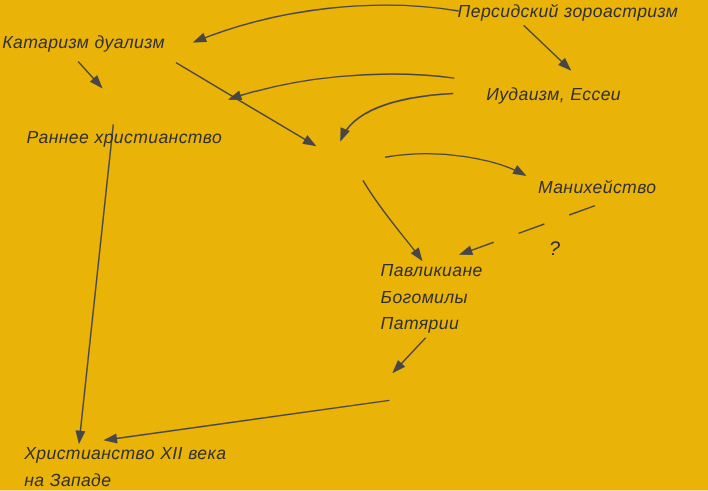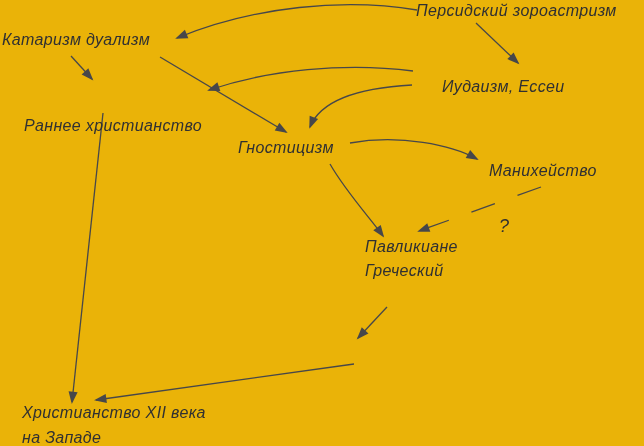--- a/index.html
+++ b/index.html
@@ -35,21 +35,20 @@
   .node {
     position: absolute;
     white-space: nowrap;
     font-size: 16px;
     line-height: 20px;
     letter-spacing: 0.35px;
     color: #303032;
   }
   .node.multiline {
     line-height: 24px;
-    margin-left: 19px;
   }
   .node.wide-lines {
     line-height: 25px;
   }
   .qmark {
     position: absolute;
     font-size: 18px;
     line-height: 18px;
     color: #303032;
   }
@@ -92,27 +91,27 @@
   </svg>
 
   <div class="node" style="left:416px; top:1px;">Персидский зороастризм</div>
 
   <div class="node" style="left:2px; top:30px;">Катаризм дуализм</div>
 
   <div class="node" style="left:24px; top:88px;margin-top:28px;">Раннее христианство</div>
 
   <div class="node" style="left:422px; top:77px;margin-left:20px;">Иудаизм, Ессеи</div>
 
-  <div class="node" style="left:238px; top:138px;">Гностицизм</div>
 
   <div class="node" style="left:489px; top:161px;">Манихейство</div>
 
   <div class="node multiline" style="left:346px; top:235px;">
     <div>Павликиане</div>
-    <div>Греческий</div>
+    <div>Богомилы</div>
+    <div>Патярии</div>
   </div>
 
   <div class="qmark" style="left:499px; top:217px;">?</div>
 
 
   <div class="node wide-lines" style="left:22px; top:400px;">
     <div>Христианство XII века</div>
     <div>на Западе</div>
   </div>
 

